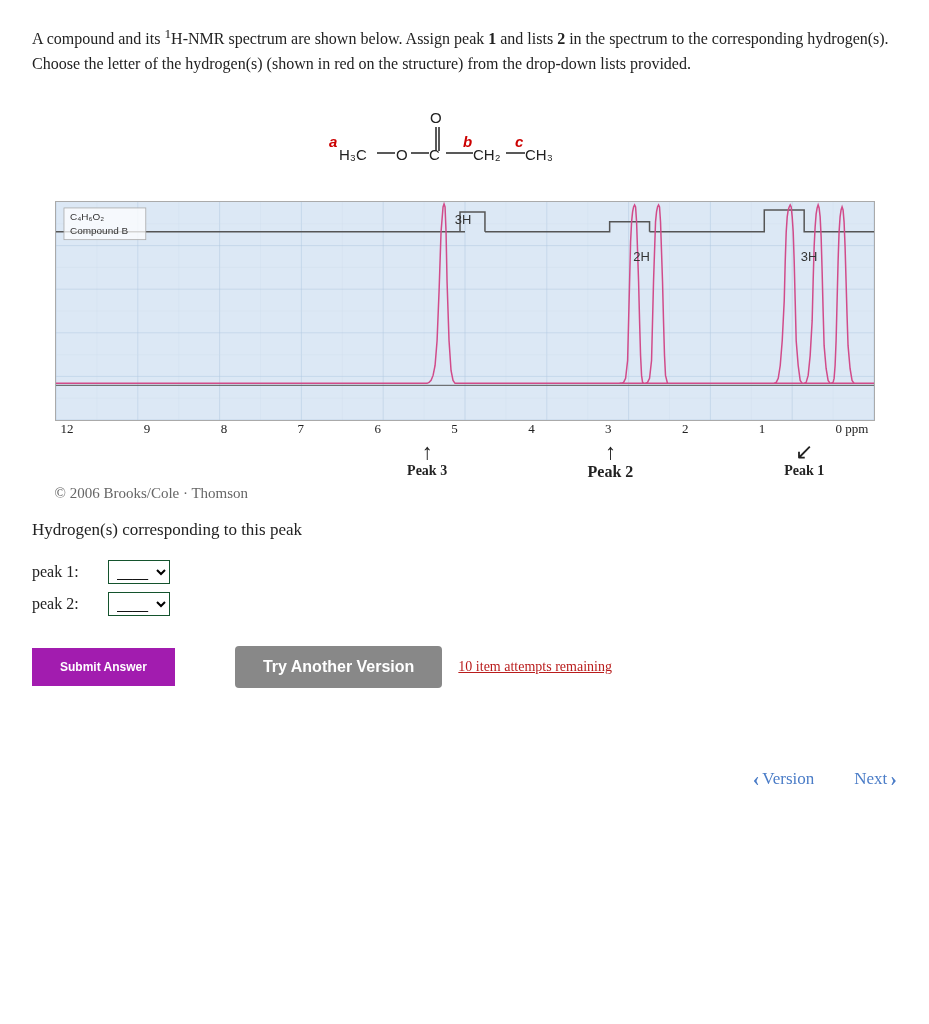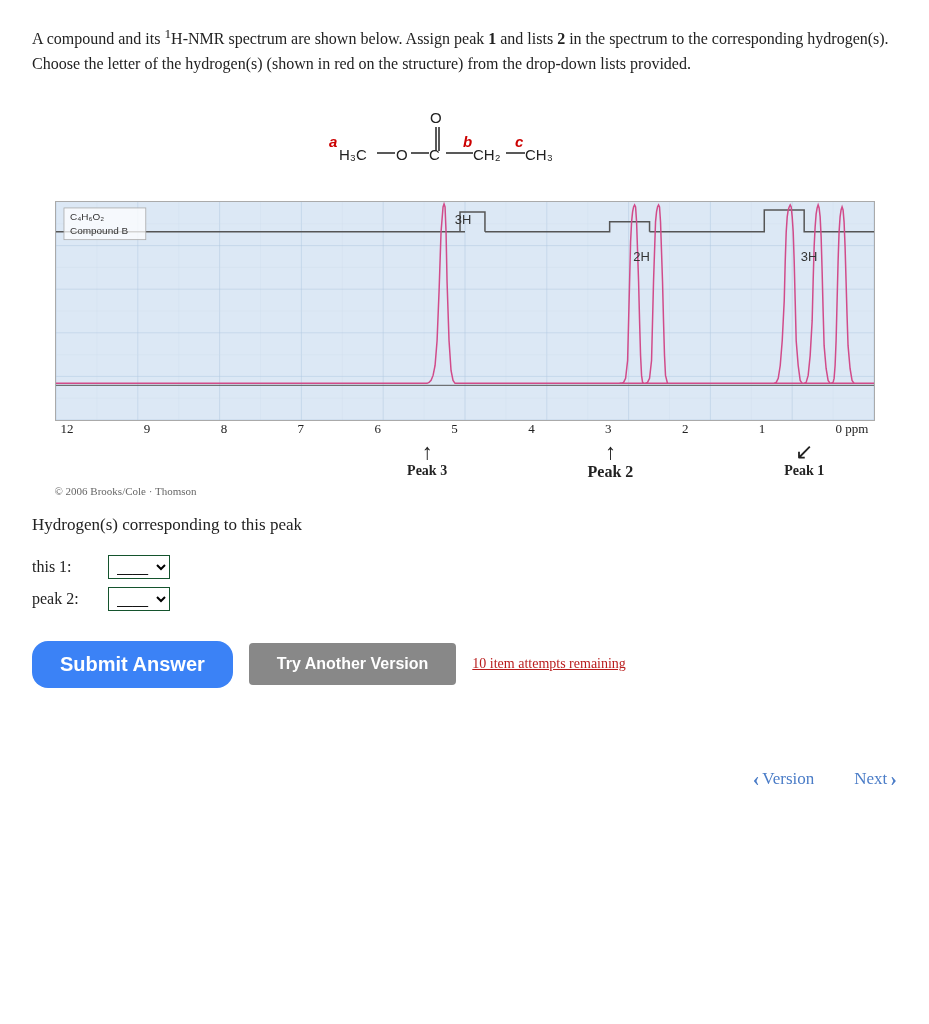--- a/index.html
+++ b/index.html
@@ -40,21 +40,21 @@
       justify-content: space-between;
       padding: 0 6px;
       font-size: 13px;
     }
     .xaxis-title {
       text-align: center;
       font-size: 14px;
       margin-top: 2px;
     }
     .copyright {
-      font-size: 11px;
+      font-size: 15px;
       color: #666;
       margin-top: 4px;
     }
     .hydrogen-section {
       margin: 18px 0 0 0;
     }
     .hydrogen-title {
       font-size: 17px;
       margin-bottom: 20px;
     }
@@ -77,38 +77,39 @@
       cursor: pointer;
       min-width: 60px;
     }
     .button-row {
       display: flex;
       align-items: center;
       gap: 16px;
       margin-top: 30px;
     }
     .btn-submit {
-      background: #3b82f6;
+      background: #a21caf;
       color: #fff;
       border: none;
       padding: 12px 28px;
-      font-size: 20px;
+      font-size: 12px;
       font-weight: bold;
       cursor: pointer;
-      border-radius: 16px;
+      border-radius: 0;
     }
     .btn-try {
       background: #888;
       color: #fff;
       border: none;
       padding: 12px 28px;
       font-size: 16px;
       font-weight: bold;
       cursor: pointer;
       border-radius: 4px;
+      margin-left: 44px;
     }
     .attempts-text {
       font-size: 14px;
       color: #b91c1c;
       text-decoration: underline;
     }
     .nav-row {
       display: flex;
       justify-content: flex-end;
       gap: 40px;
@@ -292,21 +293,21 @@
     <div style="height:40px; width:100%;"></div>
   </div>
 
   <div class="copyright" style="margin-top:4px;">© 2006 Brooks/Cole · Thomson</div>
 </div>
 
 <div class="hydrogen-section">
   <div class="hydrogen-title">Hydrogen(s) corresponding to this peak</div>
 
   <div class="peak-row">
-    <label>this 1:</label>
+    <label>peak 1:</label>
     <select>
       <option value="">____</option>
       <option value="a">a</option>
       <option value="b">b</option>
       <option value="c">c</option>
     </select>
   </div>
 
   <div class="peak-row">
     <label>peak 2:</label>

